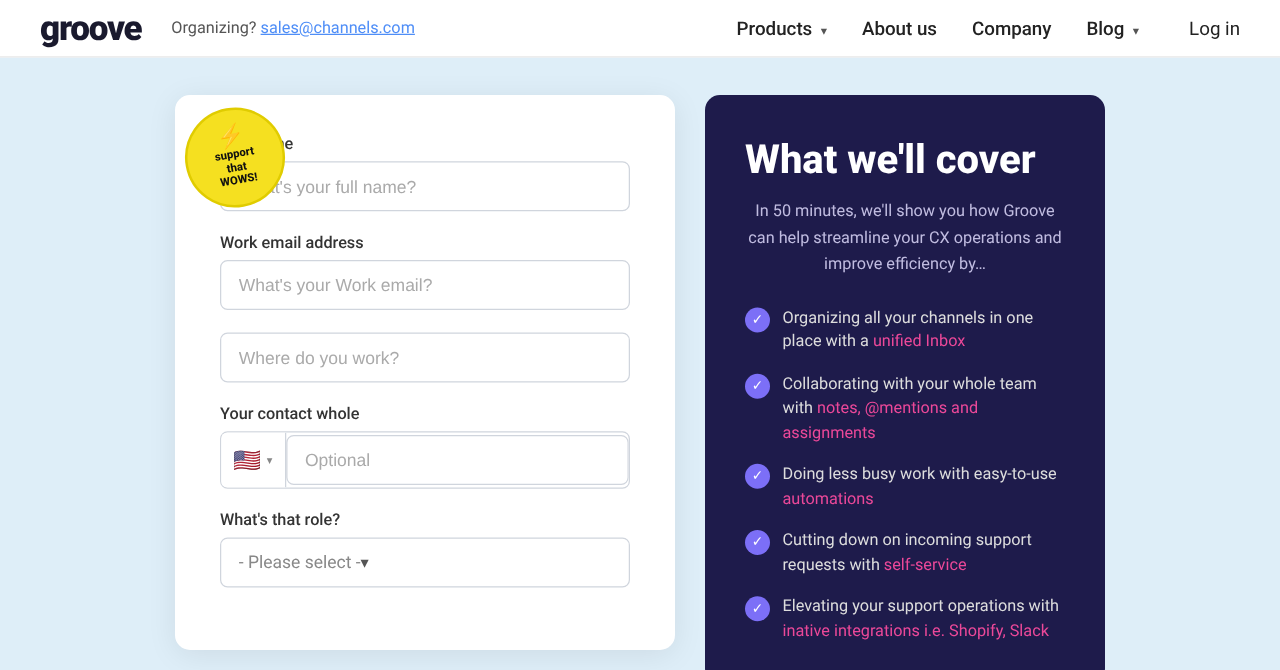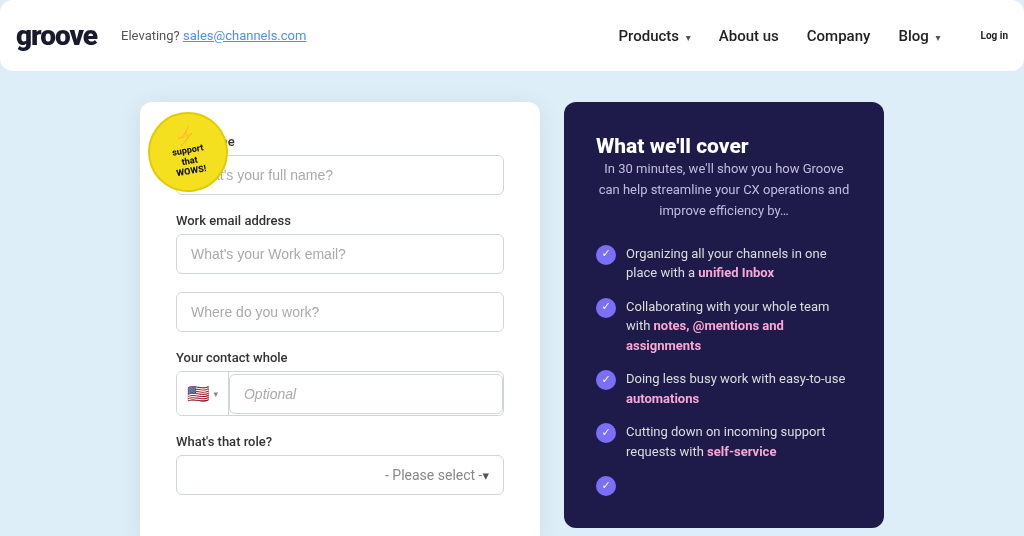--- a/index.html
+++ b/index.html
@@ -8,26 +8,25 @@
       background: #deeef8;
       min-height: 536px;
       overflow: hidden;
     }
 
     
     .navbar {
       background: #fff;
       display: flex;
       align-items: center;
-      padding: 0 16px;
-      height: 72px;
+      padding: 0 32px;
+      height: 46px;
       border-bottom: 1px solid #e8e8e8;
       position: relative;
       z-index: 10;
-      border-radius: 13px;
     }
     .nav-logo {
       font-size: 28px;
       font-weight: 900;
       color: #1a1a2e;
       letter-spacing: -1px;
       margin-right: 24px;
       display: flex;
       align-items: center;
     }
@@ -53,22 +52,22 @@
       font-size: 15px;
       font-weight: 500;
     }
     .nav-links li a .chevron {
       font-size: 10px;
       margin-left: 3px;
       color: #555;
     }
     .nav-login {
       margin-left: 40px;
-      font-size: 10px;
-      font-weight: 700;
+      font-size: 15px;
+      font-weight: 400;
       color: #222;
       text-decoration: none;
     }
 
     
     .page-content {
       display: flex;
       justify-content: center;
       align-items: flex-start;
       padding: 30px 60px;
@@ -167,56 +166,56 @@
       font-size: 9px;
       color: #888;
     }
     .phone-input-wrap input {
       border: none;
       outline: none;
       padding: 11px 14px;
       font-size: 14px;
       color: #aaa;
       flex: 1;
-      font-style: italic;
     }
 
     
     .role-select-wrap {
       display: flex;
       align-items: center;
       border: 1.5px solid #d0d5dd;
       border-radius: 6px;
       background: #fff;
       padding: 11px 14px;
       cursor: pointer;
-      justify-content: flex-end;
+      justify-content: flex-start;
     }
     .role-select-wrap span {
       font-size: 14px;
       color: #888;
     }
     .role-select-wrap .chevron-down {
       font-size: 13px;
       color: #555;
     }
 
     
     .info-panel {
       background: #1e1b4b;
       border-radius: 12px;
       padding: 32px 32px;
       width: 320px;
       min-height: 400px;
       color: #fff;
     }
     .info-panel h2 {
-      font-size: 21px;
+      font-size: 32px;
       font-weight: 800;
       color: #fff;
+      margin-bottom: 14px;
       line-height: 1.2;
     }
     .info-panel .subtitle {
       font-size: 13px;
       color: #c0bce0;
       line-height: 1.6;
       margin-bottom: 22px;
       text-align: center;
     }
     .cover-list {
@@ -240,33 +239,33 @@
       background: #7c6ff7;
       border-radius: 50%;
       display: flex;
       align-items: center;
       justify-content: center;
       font-size: 11px;
       color: #fff;
       margin-top: 1px;
     }
     .cover-list li strong {
-      color: #f9a8d4;
-      font-weight: 700;
+      color: #ec4899;
+      font-weight: 400;
     }
   </style>
 </head>
 <body>
 
 <nav class="navbar">
   <div class="nav-logo">
     <span>groove</span>
   </div>
   <div class="nav-questions">
-    <span>Elevating?</span>
+    <span>Organizing?</span>
     <a href="#">sales@channels.com</a>
   </div>
   <ul class="nav-links">
     <li>
       <a href="#">
         <span>Products</span>
         <span class="chevron">▾</span>
       </a>
     </li>
     <li>
@@ -330,21 +329,21 @@
       <div class="role-select-wrap">
         <span>- Please select -</span>
         <span class="chevron-down">▾</span>
       </div>
     </div>
 
   </div>
 
   <div class="info-panel">
     <h2>What we'll cover</h2>
-    <p class="subtitle">In 30 minutes, we'll show you how Groove can help streamline your CX operations and improve efficiency by…</p>
+    <p class="subtitle">In 50 minutes, we'll show you how Groove can help streamline your CX operations and improve efficiency by…</p>
 
     <ul class="cover-list">
       <li>
         <span class="check-icon">✓</span>
         <span>
           <span>Organizing all your channels in one place with a </span><strong>unified Inbox</strong>
         </span>
       </li>
       <li>
         <span class="check-icon">✓</span>
@@ -359,17 +358,20 @@
         </span>
       </li>
       <li>
         <span class="check-icon">✓</span>
         <span>
           <span>Cutting down on incoming support requests with </span><strong>self-service</strong>
         </span>
       </li>
       <li>
         <span class="check-icon">✓</span>
+        <span>
+          <span>Elevating your support operations with </span><strong>inative integrations i.e. Shopify, Slack</strong>
+        </span>
       </li>
     </ul>
   </div>
 
 </div>
 
 </body></html>

